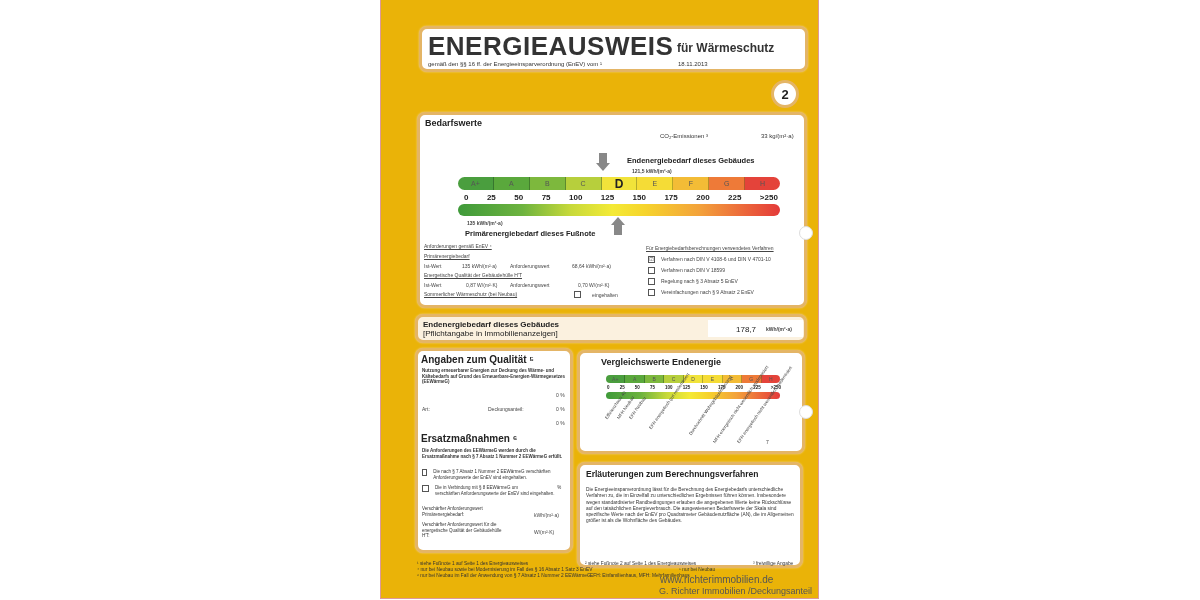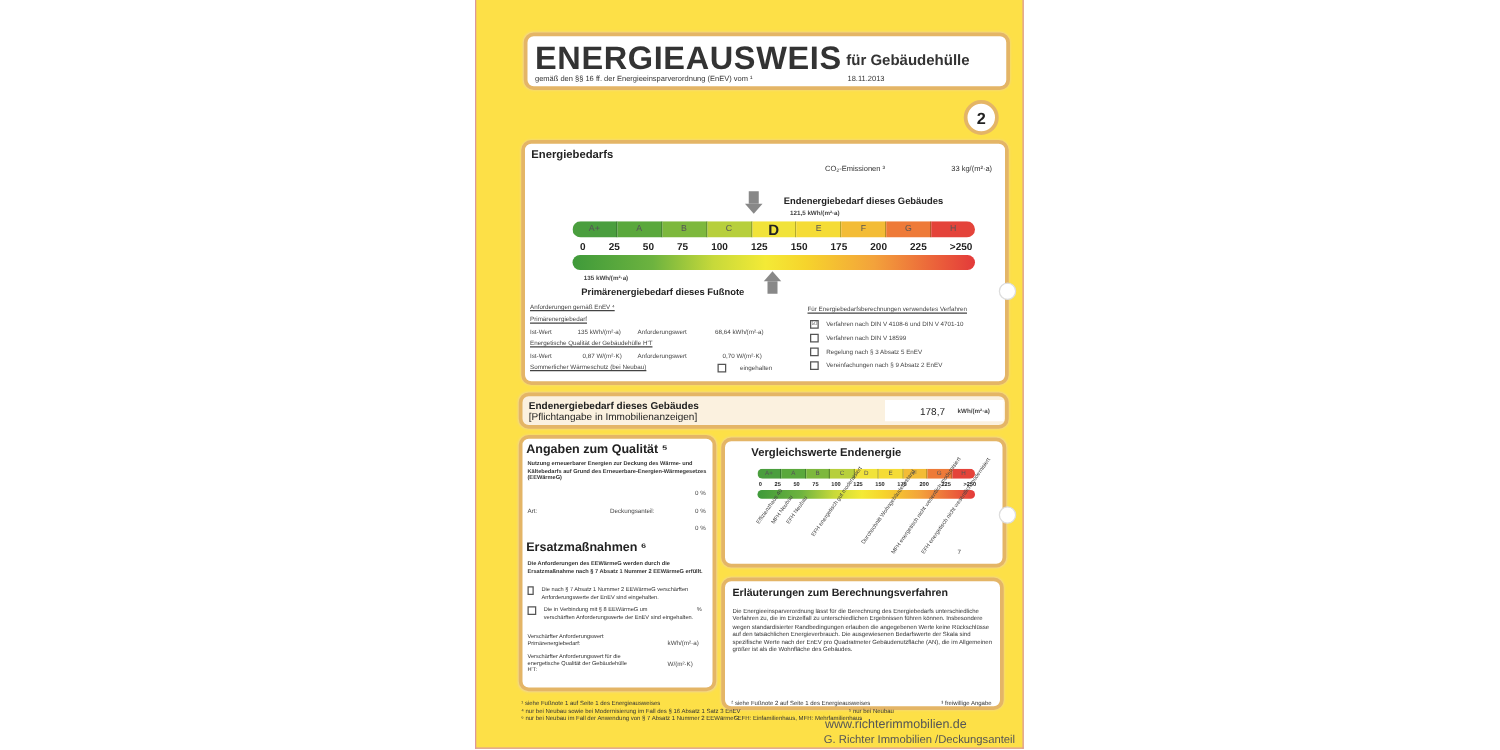--- a/index.html
+++ b/index.html
@@ -1,17 +1,17 @@
 <!DOCTYPE html>
 <html><head>
 <meta charset="utf-8">
 <style>
   html,body{margin:0;padding:0;}
   body{width:1200px;height:600px;background:#fff;position:relative;overflow:hidden;font-family:"Liberation Sans",sans-serif;color:#222;}
-  .page{position:absolute;left:380px;top:0;width:439px;height:599px;background:#fde047;border:1px solid #d99;border-top:none;box-sizing:border-box;}
+  .page{position:absolute;left:380px;top:0;width:439px;height:599px;background:#eab308;border:1px solid #d99;border-top:none;box-sizing:border-box;}
   .box{position:absolute;border:3px solid #e4b566;border-radius:8px;background:#fff;box-sizing:border-box;box-shadow:0 0 2px #f0d49c;}
   .t{position:absolute;white-space:nowrap;}
   .b{font-weight:bold;}
   .tiny{font-size:5px;color:#444;}
   .sm{font-size:6px;color:#333;}
   .u{text-decoration:underline;}
   .bar{position:absolute;display:flex;border-radius:8px;overflow:hidden;}
   .bar .seg{flex:1;display:flex;align-items:center;justify-content:center;color:#555;border-right:1px solid rgba(0,0,0,0.25);}
   .grad{position:absolute;border-radius:8px;background:linear-gradient(90deg,#3f9a3a 0%,#6db33f 20%,#c7d93a 35%,#f4ea36 48%,#f6d42c 58%,#f3a23b 75%,#ea5a3a 92%,#e33a3a 100%);}
   .scale{position:absolute;display:flex;justify-content:space-between;font-weight:bold;color:#222;}
@@ -19,31 +19,31 @@
   .cb{display:inline-block;width:5px;height:5px;border:1px solid #555;margin-right:6px;vertical-align:middle;font-size:5px;line-height:5px;text-align:center;}
   .rot{position:absolute;transform-origin:left bottom;transform:rotate(-55deg);font-size:4.5px;color:#444;white-space:nowrap;}
 </style>
 </head>
 <body>
 
 <div class="page">
 
   <div class="box" style="left:38px;top:26px;width:389px;height:46px;">
     <span class="t b" style="left:6px;top:2px;font-size:26px;color:#333;letter-spacing:0.5px;">ENERGIEAUSWEIS</span>
-    <span class="t b" style="left:255px;top:12px;font-size:12px;color:#333;">für Gebäudehülle</span>
+    <span class="t b" style="left:255px;top:12px;font-size:12px;color:#333;">für Wärmeschutz</span>
     <span class="t sm" style="left:6px;top:32px;">gemäß den §§ 16 ff. der Energieeinsparverordnung (EnEV) vom ¹</span>
     <span class="t sm" style="left:256px;top:32px;">18.11.2013</span>
   </div>
 
   <div style="position:absolute;left:390px;top:80px;width:22px;height:22px;border:3px solid #e4b566;border-radius:50%;background:#fff;display:flex;align-items:center;justify-content:center;">
     <span class="b" style="font-size:13px;">2</span>
   </div>
 
   <div class="box" style="left:36px;top:112px;width:390px;height:196px;">
-    <span class="t b" style="left:5px;top:3px;font-size:9px;">Energiebedarfs</span>
+    <span class="t b" style="left:5px;top:3px;font-size:9px;">Bedarfswerte</span>
     <span class="t sm" style="left:240px;top:18px;">CO₂-Emissionen ³</span>
     <span class="t sm" style="left:341px;top:18px;">33 kg/(m²·a)</span>
 
     <div style="position:absolute;left:179px;top:38px;width:8px;height:10px;background:#888;"></div>
     <div class="arrow" style="left:176px;top:48px;border-left:7px solid transparent;border-right:7px solid transparent;border-top:8px solid #888;"></div>
 
     <span class="t b" style="left:207px;top:41px;font-size:7.5px;">Endenergiebedarf dieses Gebäudes</span>
     <span class="t tiny b" style="left:212px;top:53px;">121,5 kWh/(m²·a)</span>
 
     <div class="bar" style="left:38px;top:62px;width:322px;height:13px;">

